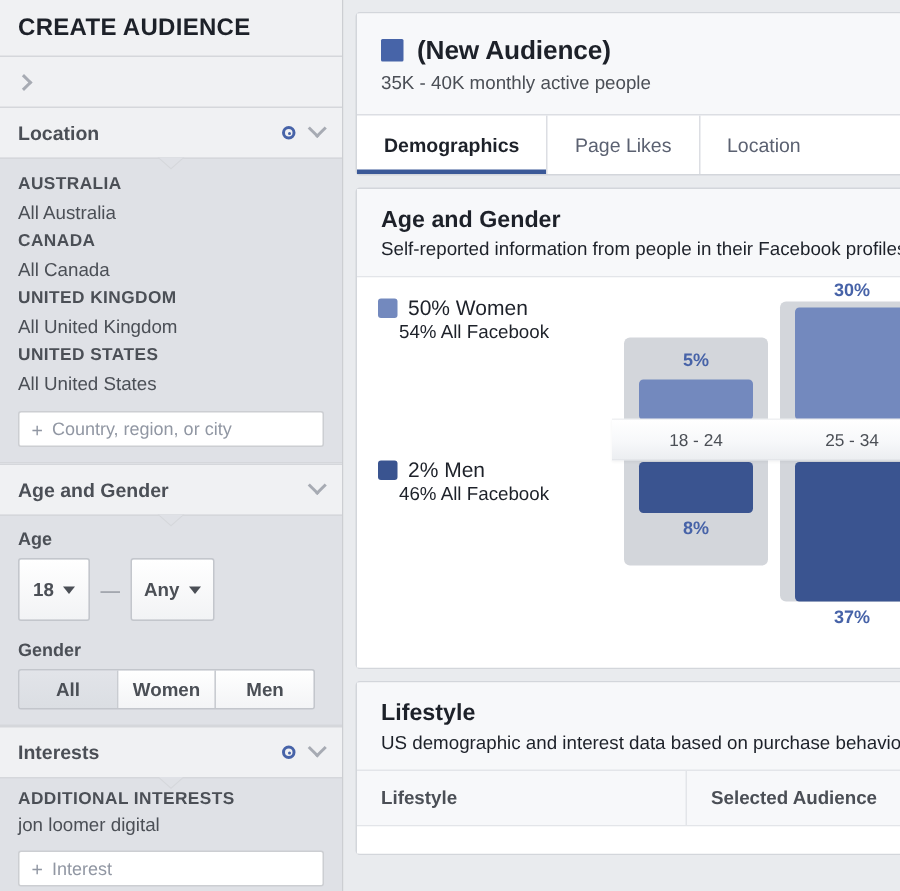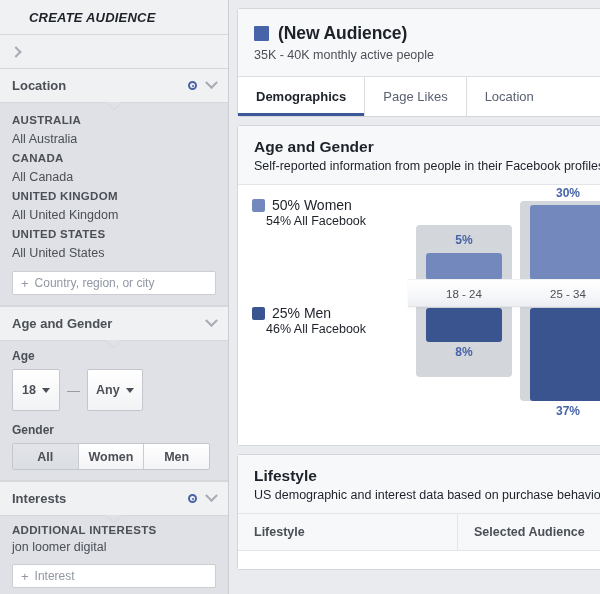--- a/index.html
+++ b/index.html
@@ -13,24 +13,23 @@
 
   
   .sidebar {
     width: 229px; height: 594px;
     background: #f0f1f3;
     border-right: 1px solid #ccced2;
     overflow: hidden;
     flex: 0 0 229px;
   }
   .sb-title {
-    font-size: 13px; font-weight: bold; color: #1d2129;
+    font-size: 16px; font-weight: bold; color: #1d2129;
     letter-spacing: .2px;
-    padding: 10px 12px 9px 29px;
-    font-style: italic;
+    padding: 10px 12px 9px 12px;
   }
   .sb-row {
     height: 34px;
     display: flex; align-items: center;
     padding: 0 12px;
     border-top: 1px solid #d5d7db;
     font-size: 13px; font-weight: bold; color: #4b4f56;
     position: relative;
     background: #f0f1f3;
   }
@@ -375,21 +374,21 @@
           <div class="legend-top">
             <span class="swatch" style="background:#7389be"></span>
             <span class="legend-main">50% Women</span>
           </div>
           <div class="legend-sub">54% All Facebook</div>
         </div>
 
         <div class="legend men">
           <div class="legend-top">
             <span class="swatch" style="background:#3a5490"></span>
-            <span class="legend-main">25% Men</span>
+            <span class="legend-main">2% Men</span>
           </div>
           <div class="legend-sub">46% All Facebook</div>
         </div>
 
         <div class="plot">
 
           <div class="col" style="left:8px; width:96px;">
             <div class="colbg" style="left:0; width:96px; top:40px; height:152px;"></div>
             <div class="barlbl" style="top:48px;">5%</div>
             <div class="bar w" style="left:10px; width:76px; top:68px; height:27px;"></div>

